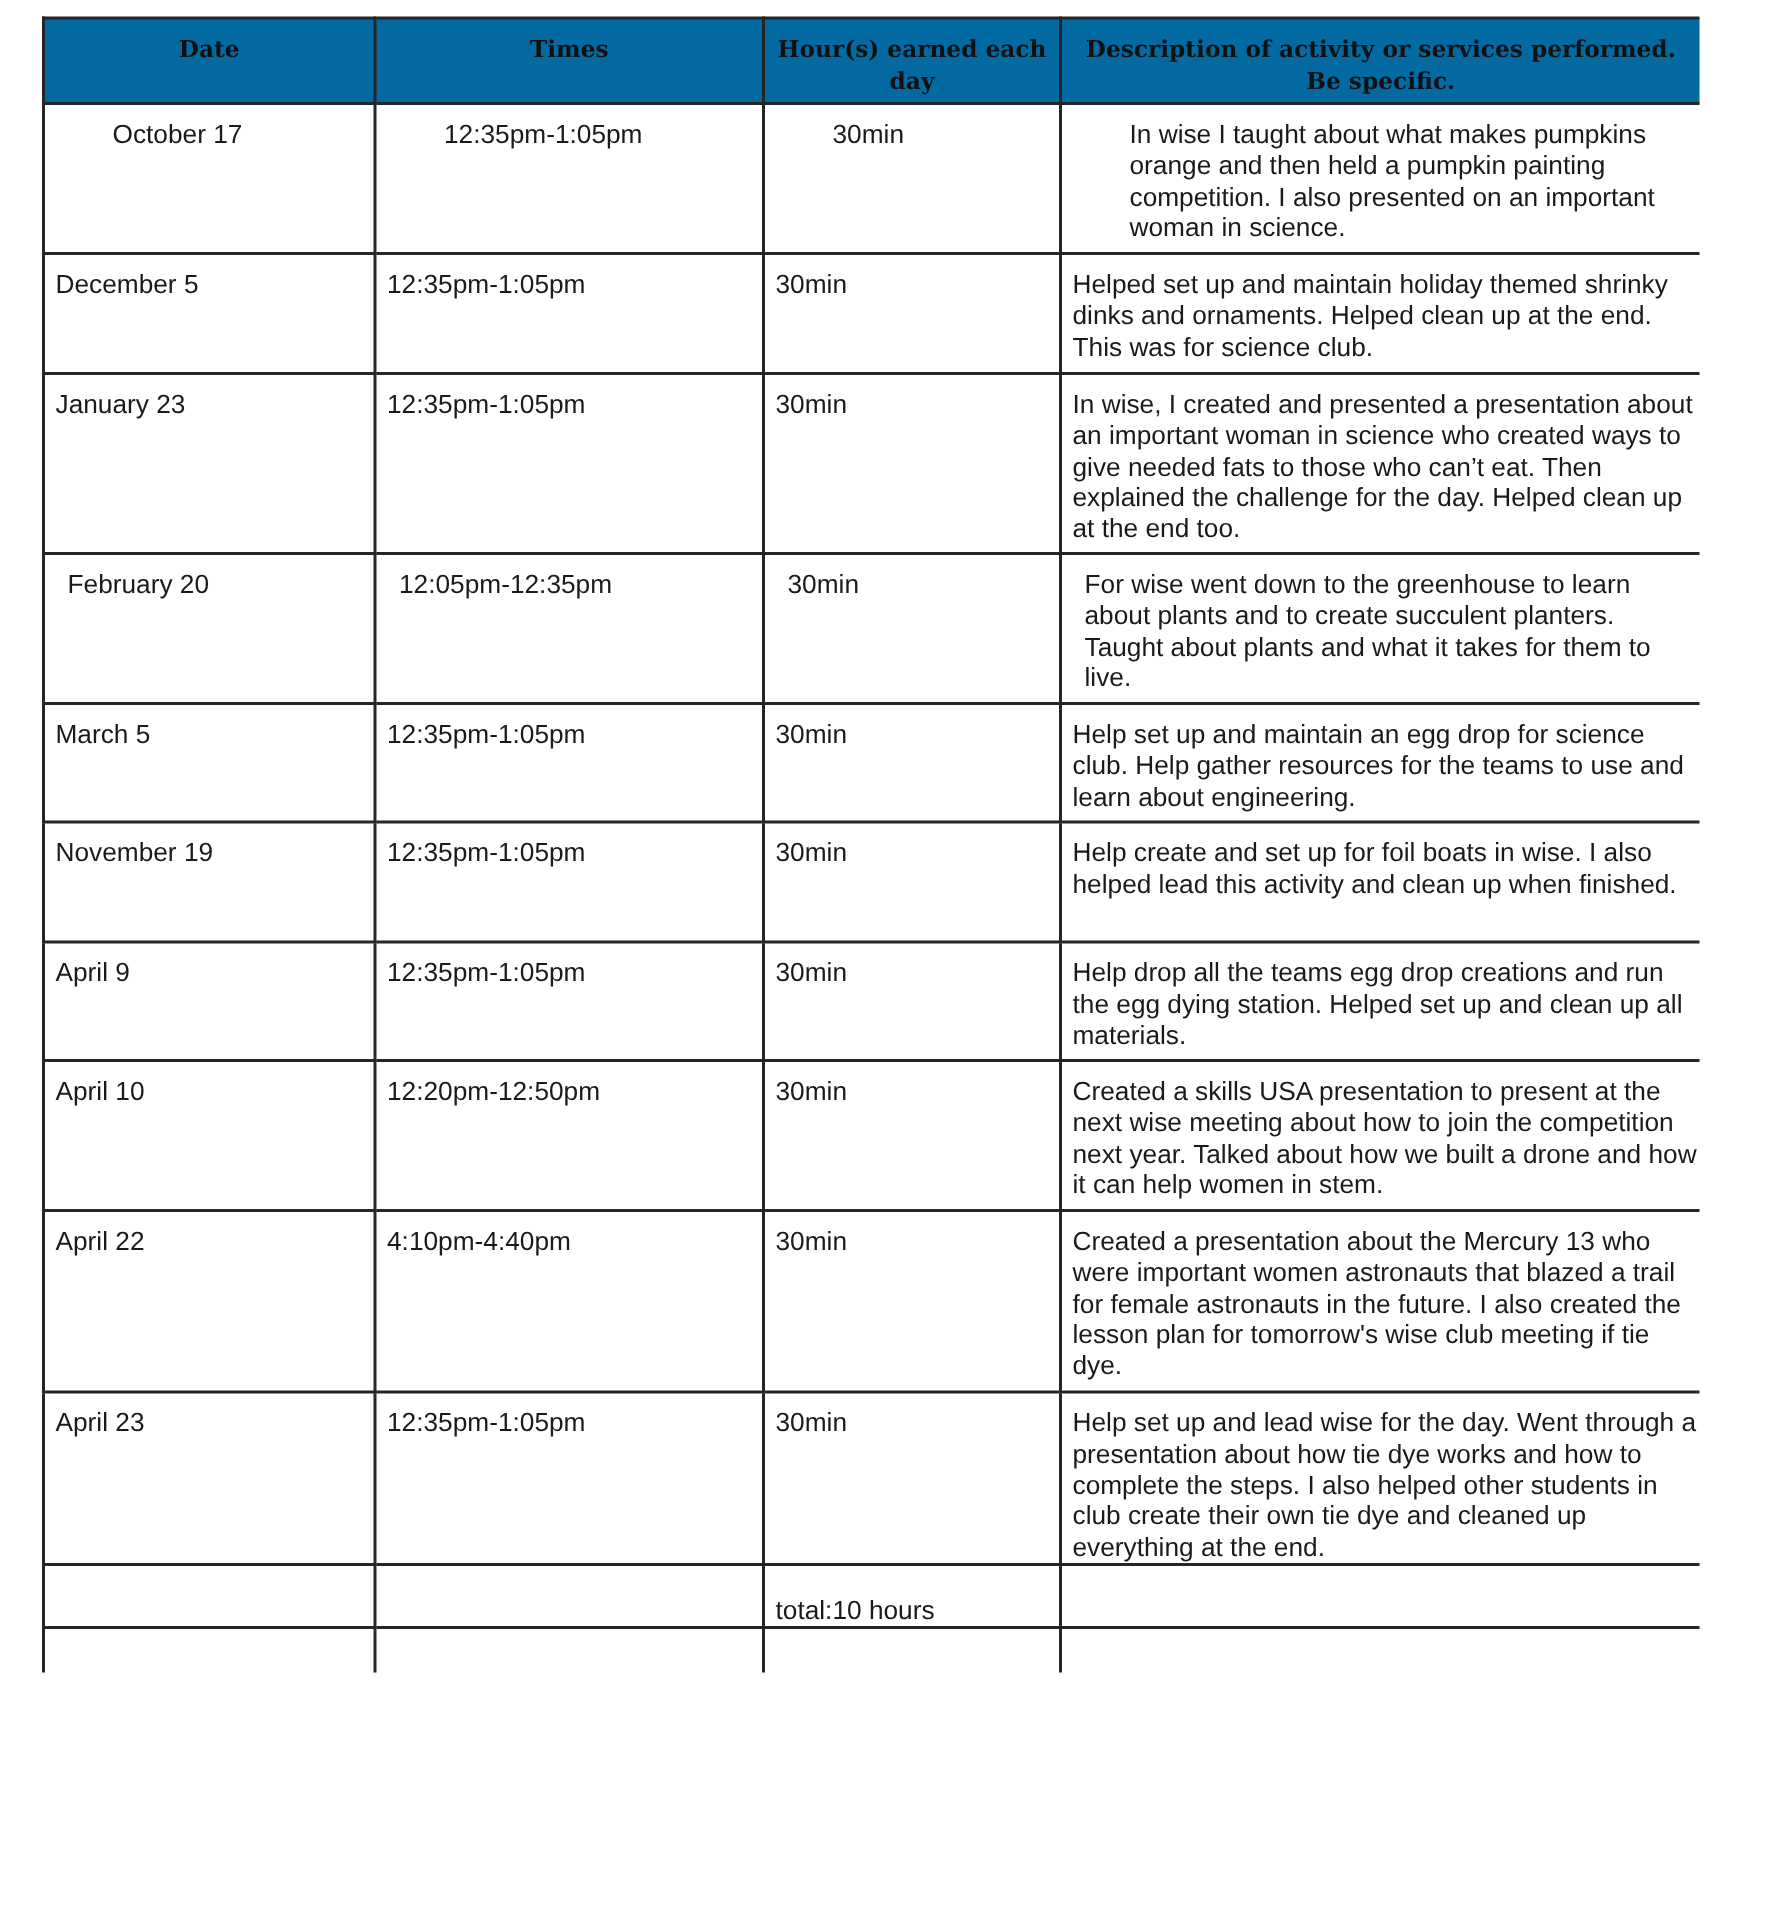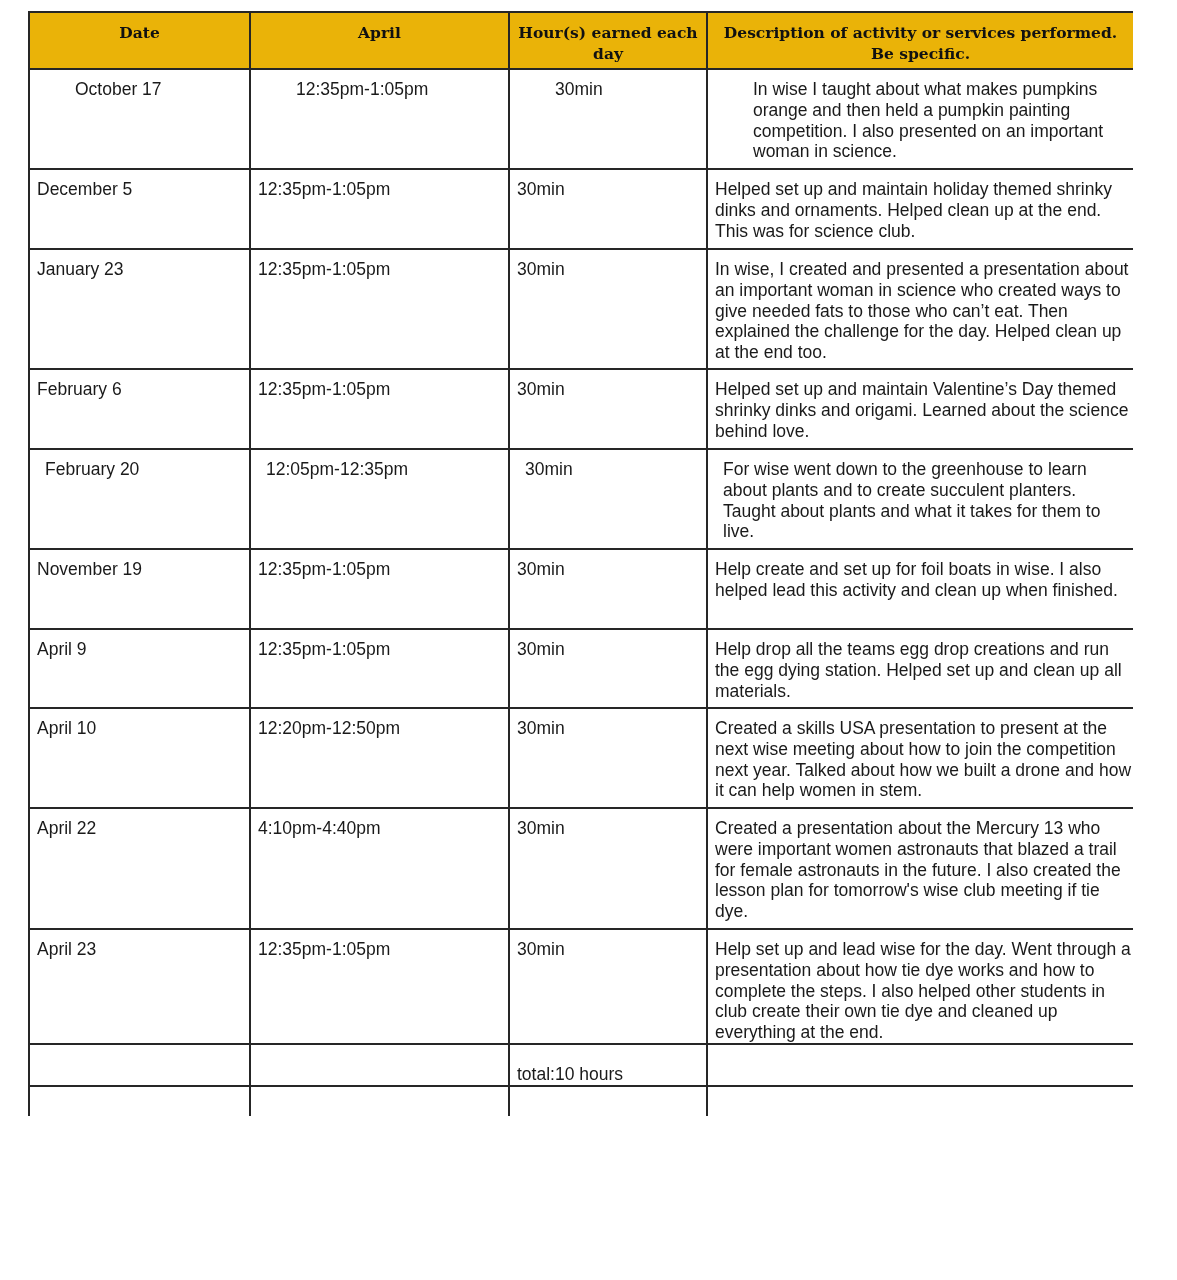--- a/index.html
+++ b/index.html
@@ -17,21 +17,21 @@
     th, td {
       border-top: 2px solid #262626;
       border-bottom: 2px solid #262626;
       border-left: 2px solid #262626;
       border-right: 2px solid #262626;
       vertical-align: top;
       padding: 0;
     }
     th:last-child, td:last-child { border-right: none; }
     th {
-      background: #eab308;
+      background: #0369a1;
       font-family: "DejaVu Serif", serif;
       font-weight: bold;
       font-size: 15.5px;
       line-height: 21px;
       color: #111;
       text-align: center;
       height: 57px;
       padding: 9px 4px 0 4px;
       box-sizing: border-box;
     }
@@ -66,21 +66,21 @@
   <table>
     <colgroup>
       <col class="c1">
         <col class="c2">
         <col class="c3">
         <col class="c4">
     </colgroup>
     <thead>
       <tr>
         <th>Date</th>
-        <th>April</th>
+        <th>Times</th>
         <th>Hour(s) earned each day</th>
         <th>Description of activity or services performed. Be specific.</th>
       </tr>
     </thead>
     <tbody>
       <tr class="r-oct17">
         <td>October 17</td>
         <td>12:35pm-1:05pm</td>
         <td>30min</td>
         <td class="desc">In wise I taught about what makes pumpkins orange and then held a pumpkin painting competition. I also presented on an important woman in science.</td>
@@ -90,31 +90,31 @@
         <td>12:35pm-1:05pm</td>
         <td>30min</td>
         <td class="desc">Helped set up and maintain holiday themed shrinky dinks and ornaments. Helped clean up at the end. This was for science club.</td>
       </tr>
       <tr class="r-jan23">
         <td>January 23</td>
         <td>12:35pm-1:05pm</td>
         <td>30min</td>
         <td class="desc">In wise, I created and presented a presentation about an important woman in science who created ways to give needed fats to those who can’t eat. Then explained the challenge for the day. Helped clean up at the end too.</td>
       </tr>
-      <tr class="r-feb6">
-        <td>February 6</td>
-        <td>12:35pm-1:05pm</td>
-        <td>30min</td>
-        <td class="desc">Helped set up and maintain Valentine’s Day themed shrinky dinks and origami. Learned about the science behind love.</td>
-      </tr>
       <tr class="r-feb20">
         <td>February 20</td>
         <td>12:05pm-12:35pm</td>
         <td>30min</td>
         <td class="desc">For wise went down to the greenhouse to learn about plants and to create succulent planters. Taught about plants and what it takes for them to live.</td>
+      </tr>
+      <tr class="r-mar5">
+        <td>March 5</td>
+        <td>12:35pm-1:05pm</td>
+        <td>30min</td>
+        <td class="desc">Help set up and maintain an egg drop for science club. Help gather resources for the teams to use and learn about engineering.</td>
       </tr>
       <tr class="r-nov19">
         <td>November 19</td>
         <td>12:35pm-1:05pm</td>
         <td>30min</td>
         <td class="desc">Help create and set up for foil boats in wise. I also helped lead this activity and clean up when finished.</td>
       </tr>
       <tr class="r-apr9">
         <td>April 9</td>
         <td>12:35pm-1:05pm</td>

